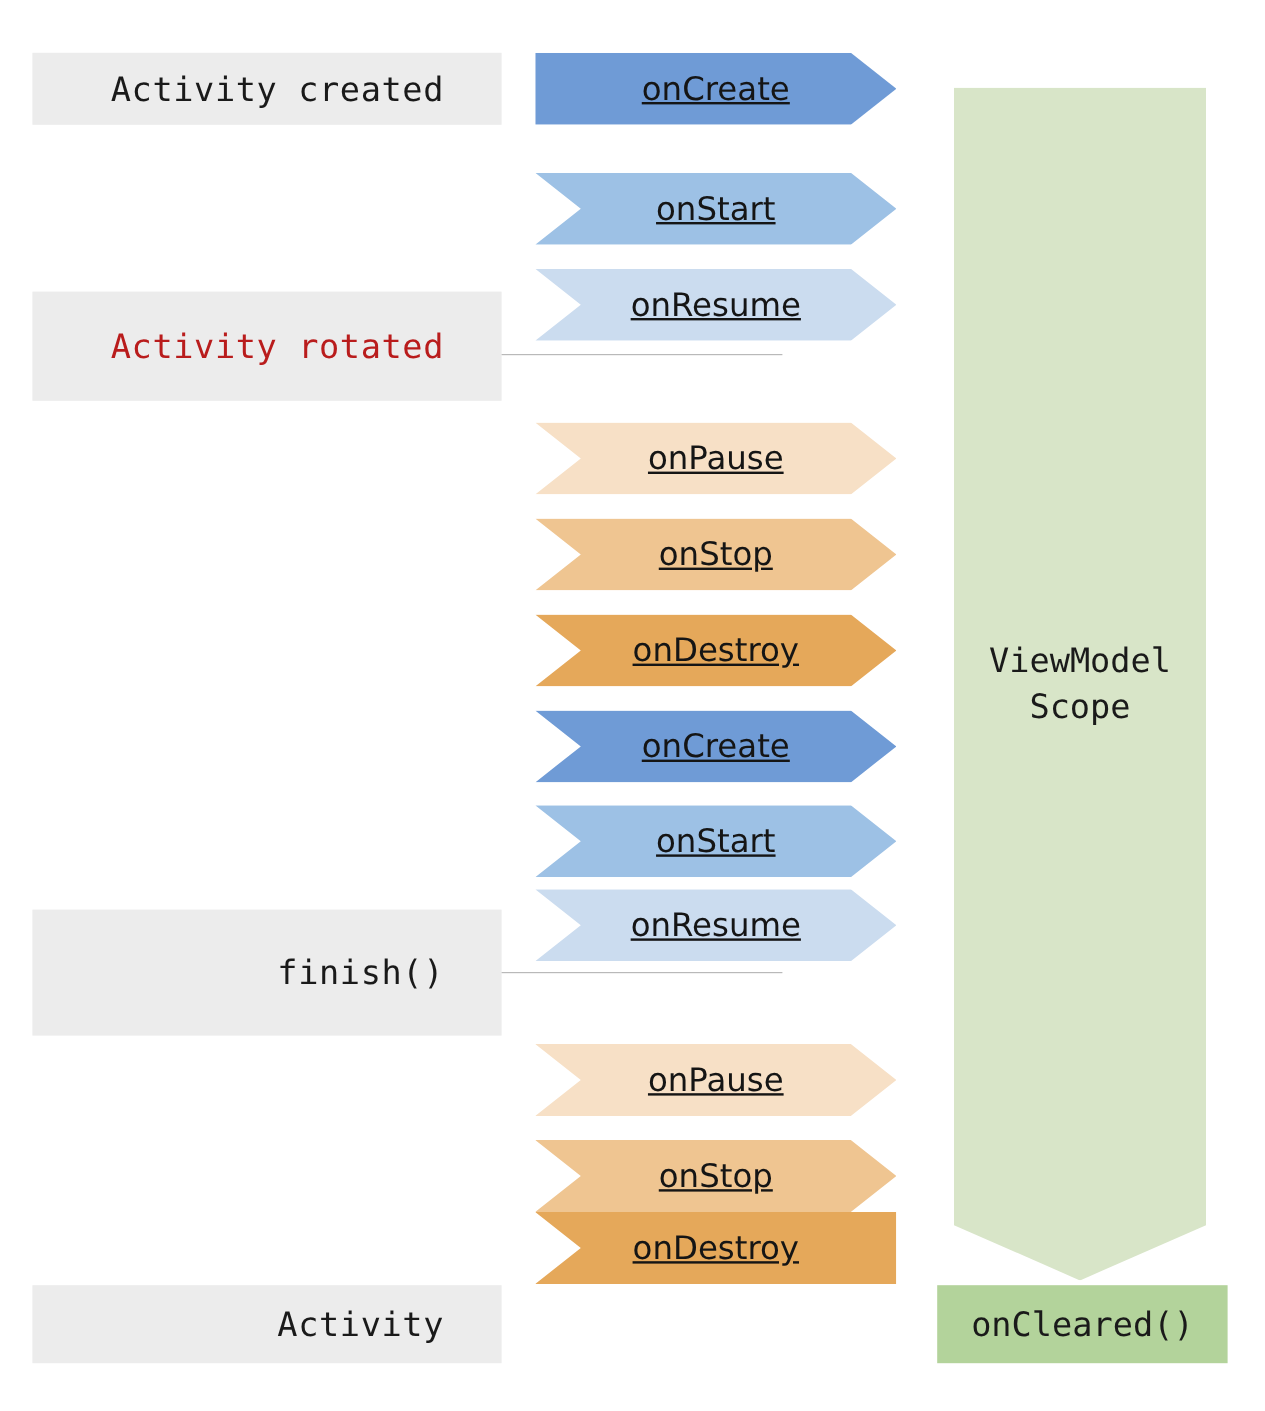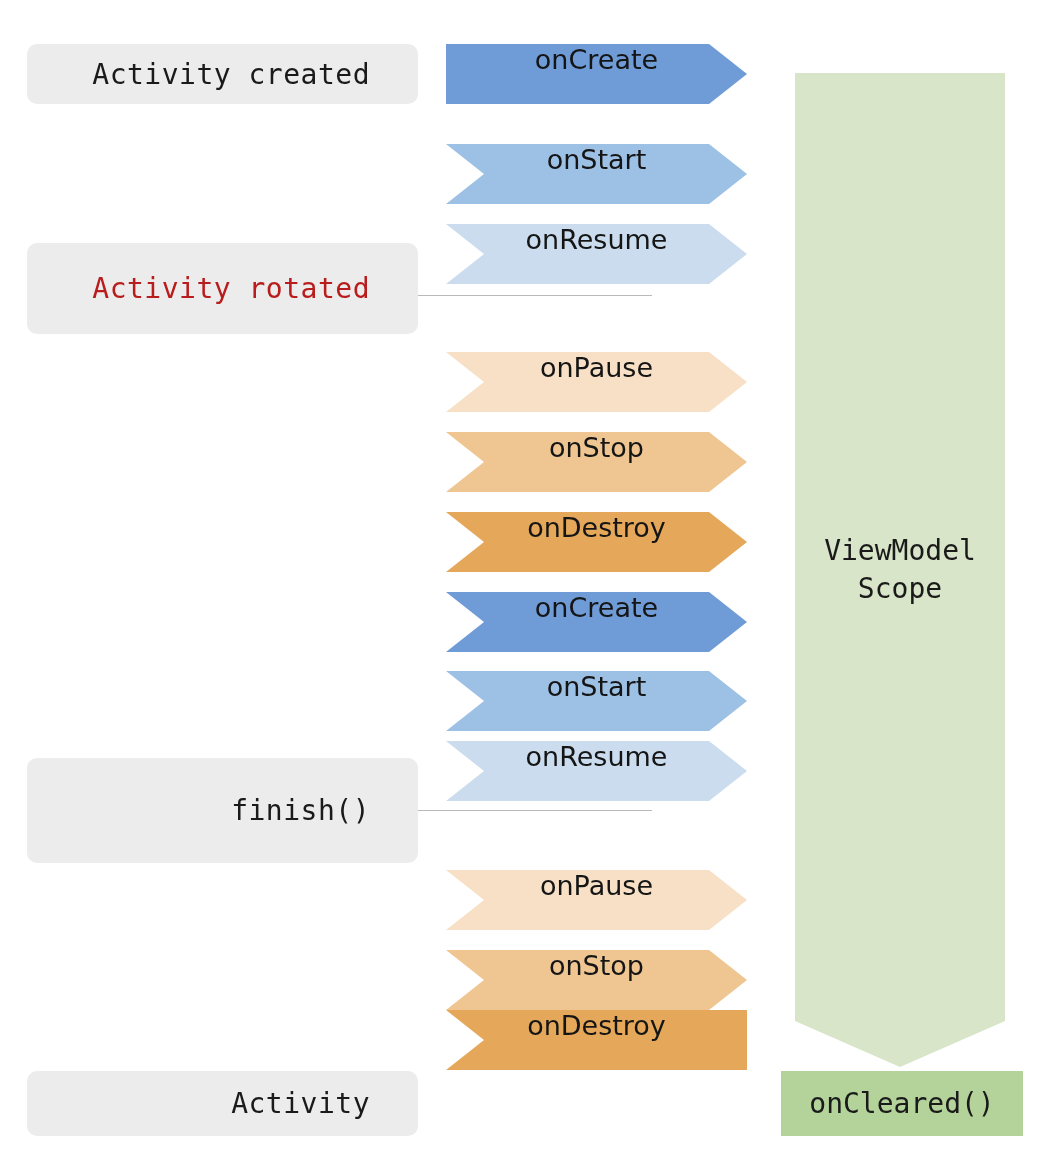--- a/index.html
+++ b/index.html
@@ -26,41 +26,41 @@
     display: flex;
     align-items: center;
     justify-content: flex-end;
     box-sizing: border-box;
     padding-right: 48px;
     color: #1a1a1a;
     font-family: "DejaVu Sans Mono", "Liberation Mono", monospace;
     font-size: 28px;
     letter-spacing: 0.5px;
     white-space: nowrap;
-    border-radius: 10px;
   }
 
   
   .connector {
     position: absolute;
     height: 1px;
     background: #b9b9b9;
   }
 
   
   .chevron {
     position: absolute;
     display: flex;
-    align-items: flex-start;
+    align-items: center;
     justify-content: center;
     box-sizing: border-box;
     color: #151515;
     font-family: "DejaVu Sans", "Liberation Sans", sans-serif;
     font-size: 27px;
     white-space: nowrap;
+    text-decoration: underline;
   }
   .chev-label {
     position: relative;
     z-index: 2;
     pointer-events: none;
   }
   
   .chev-both {
     clip-path: polygon(0 0, calc(100% - 38px) 0, 100% 50%,
                        calc(100% - 38px) 100%, 0 100%, 38px 50%);

